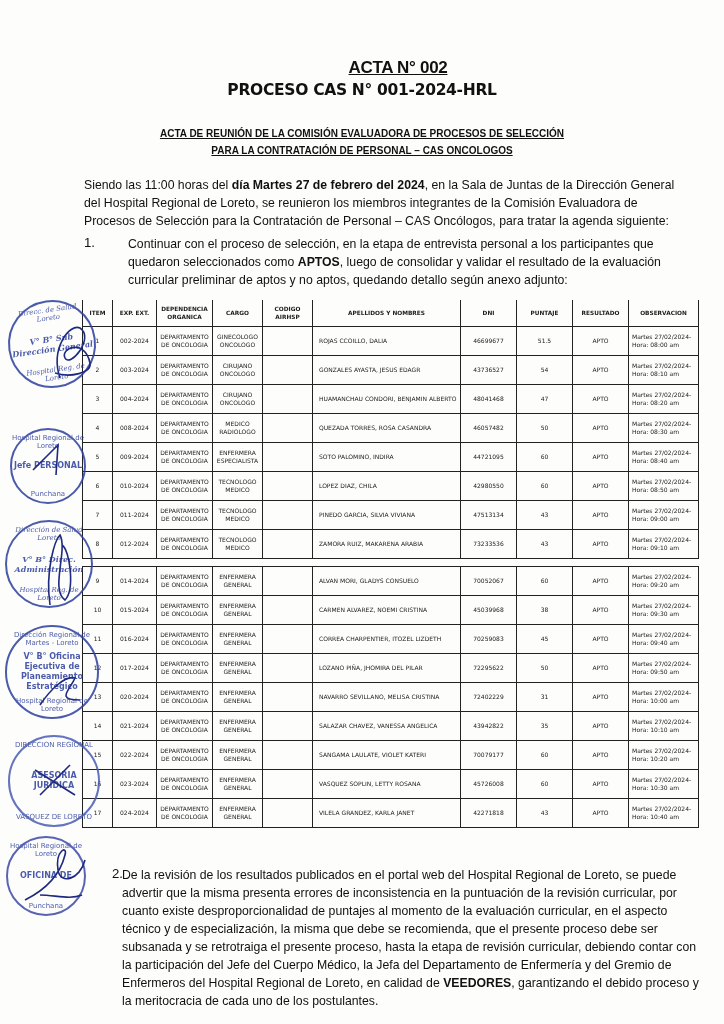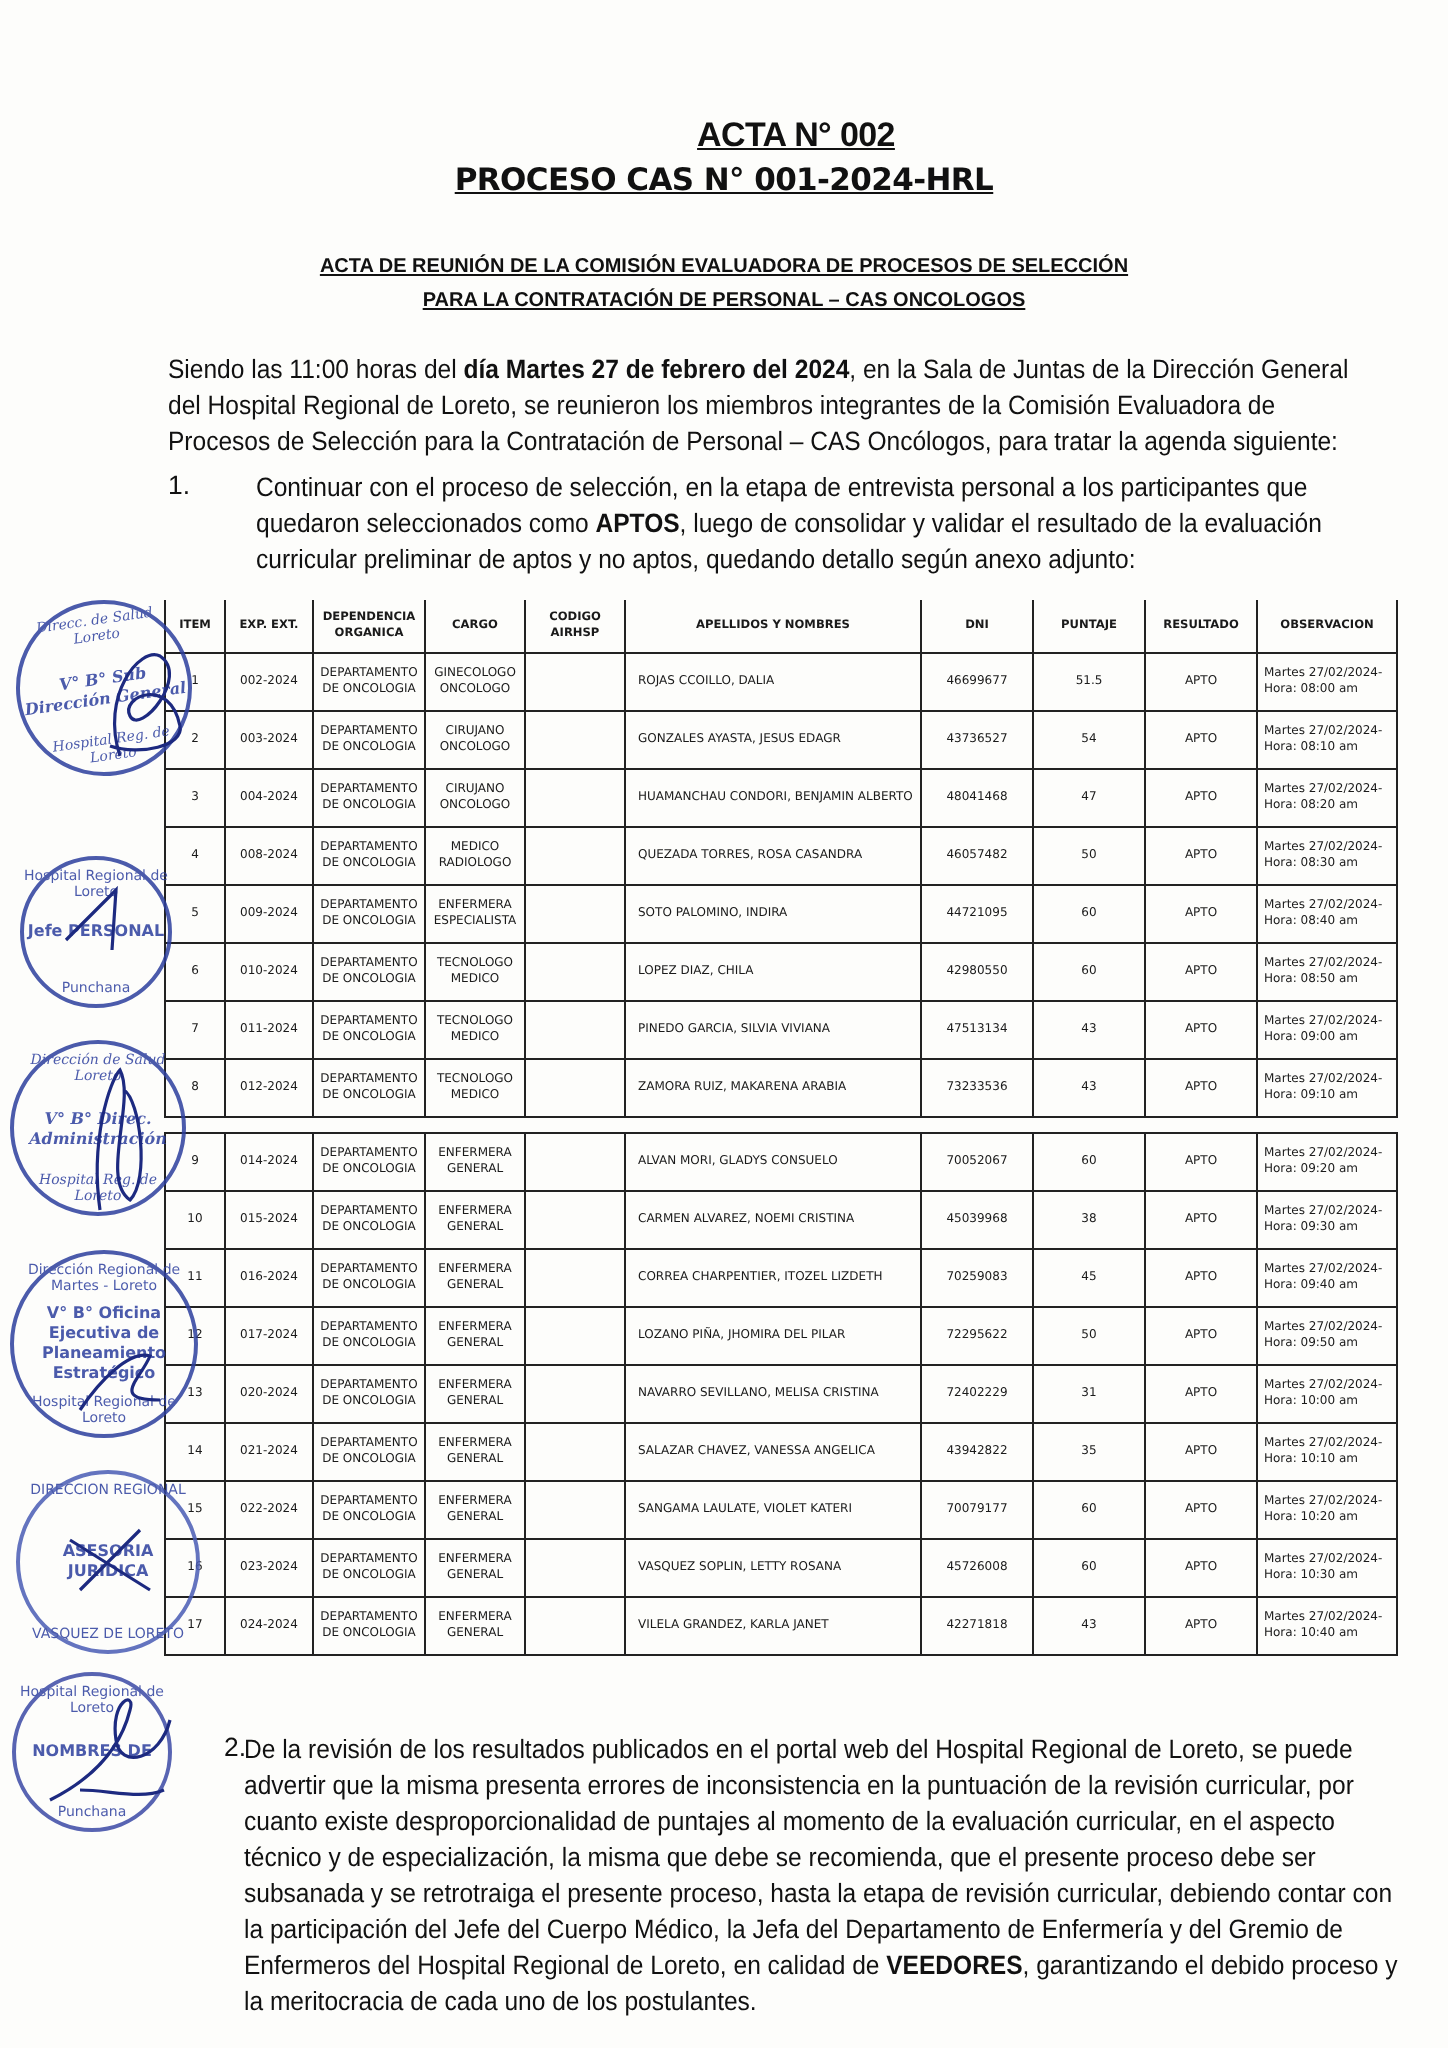--- a/index.html
+++ b/index.html
@@ -7,21 +7,21 @@
       width: 724px; height: 1024px; position: relative; overflow: hidden;
       font-family: "Liberation Sans", sans-serif; color: #111;
     }
     .title-block { position: absolute; left: 0; width: 724px; text-align: center; }
     .acta-num {
       top: 58px; font-family: Liberation Sans, sans-serif; font-weight: bold;
       font-size: 17px; text-decoration: underline; letter-spacing: -0.3px; margin-left: 36px;
     }
     .proceso {
       top: 81px; font-family: "DejaVu Sans", sans-serif; font-weight: bold;
-      font-size: 15.5px; text-decoration: underline; letter-spacing: -0.3px;
+      font-size: 15.5px; letter-spacing: -0.3px;
     }
     .subtitle {
       position: absolute; left: 0; width: 724px; text-align: center;
       font-family: "Liberation Sans", sans-serif; font-weight: bold; font-size: 10px;
       text-decoration: underline; line-height: 17px;
     }
     .sub1 { top: 125px; }
     .sub2 { top: 142px; text-align: center; }
     .para {
       position: absolute; font-size: 13.2px; line-height: 18px; text-align: justify;
@@ -448,18 +448,18 @@
   <div class="ring">DIRECCION REGIONAL</div>
   <div class="inner">ASESORIA JURIDICA</div>
   <div class="ringb">VASQUEZ DE LORETO</div>
 </div>
 <svg class="sig" style="left:30px;top:760px" width="50" height="40">
     <path d="M5 10 L 45 35 M 40 5 L 10 35"></path>
   </svg>
 
 <div class="stamp s6">
   <div class="ring">Hospital Regional de Loreto</div>
-  <div class="inner">NOMBRES DE</div>
+  <div class="inner">OFICINA DE</div>
   <div class="ringb">Punchana</div>
 </div>
 <svg class="sig" style="left:20px;top:845px" width="70" height="65">
     <path d="M5 55 C 25 45, 40 30, 45 10 C 48 0, 35 5, 38 25 C 40 40, 60 35, 65 15 M 20 50 C 35 50, 50 55, 62 50"></path>
   </svg>
 
 </body></html>

